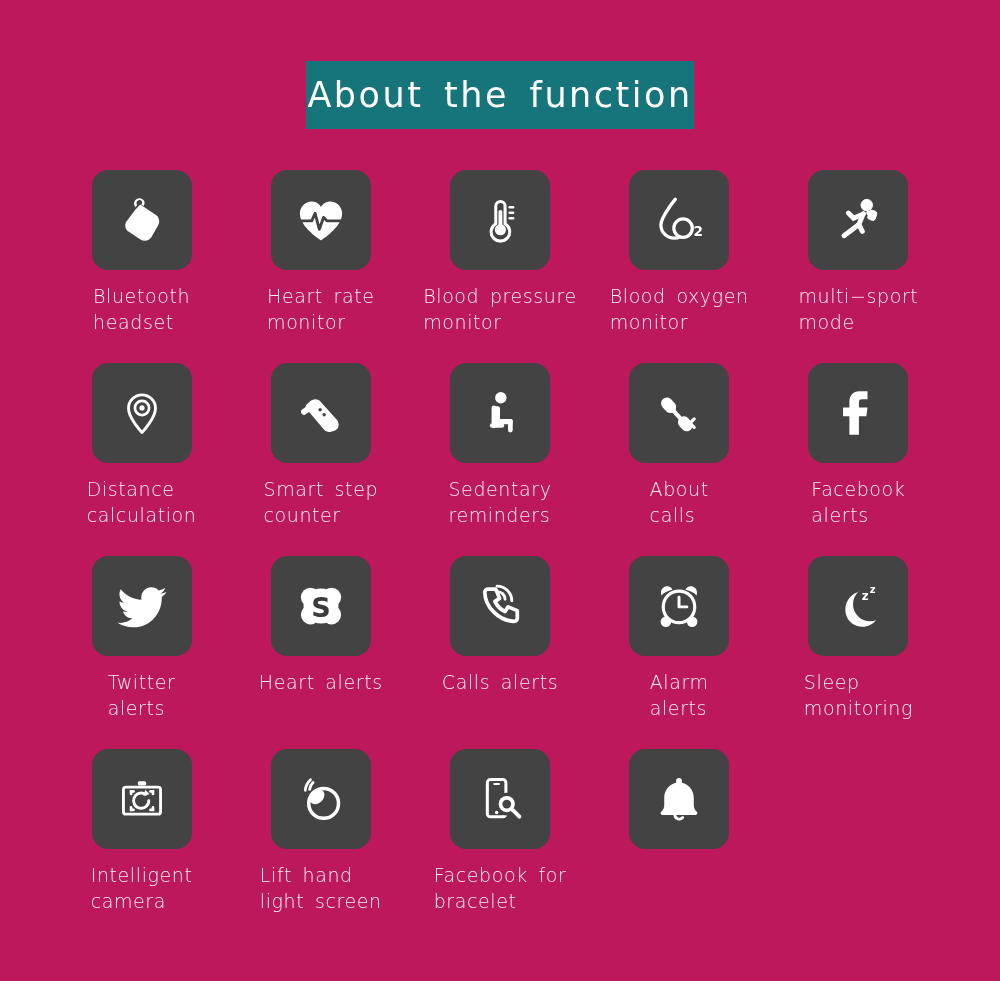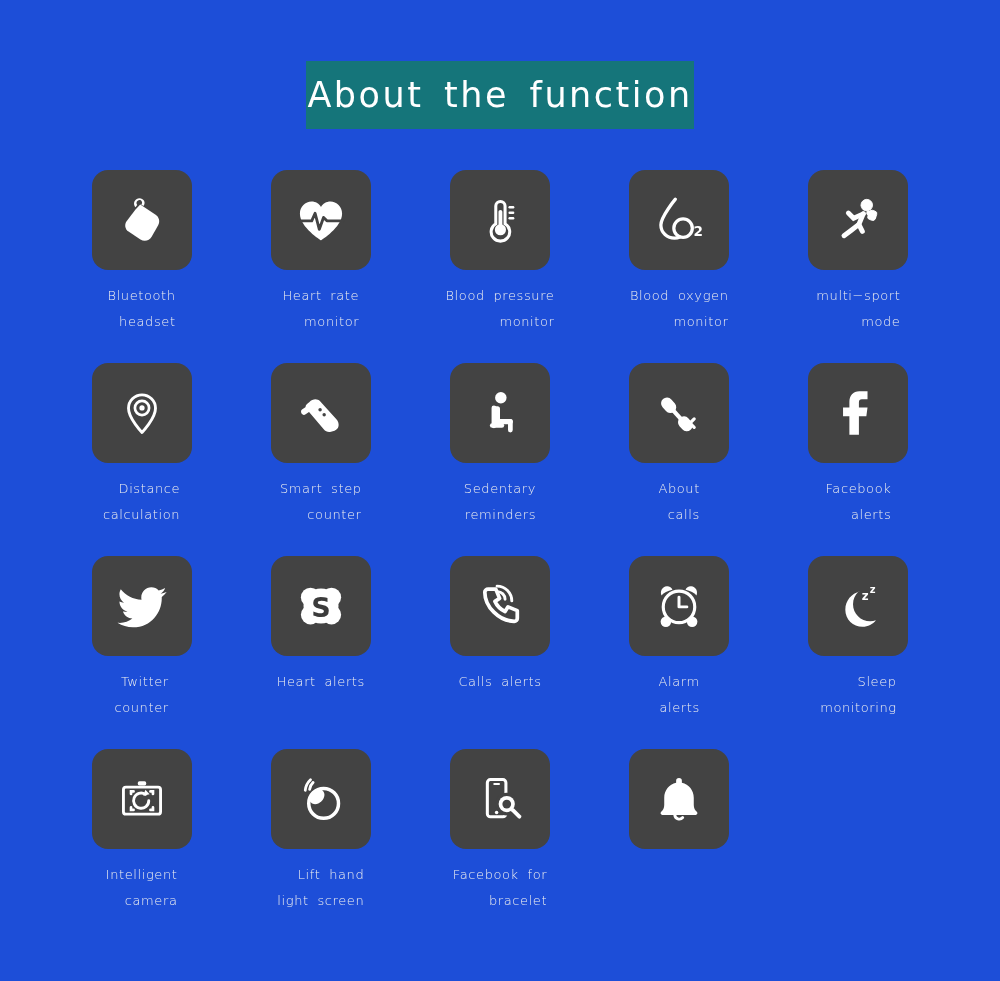--- a/index.html
+++ b/index.html
@@ -12,21 +12,21 @@
     height: 981px;
     overflow: hidden;
     font-family: "DejaVu Sans", sans-serif;
     -webkit-font-smoothing: antialiased;
   }
 
   .page {
     position: relative;
     width: 1000px;
     height: 981px;
-    background: #1d4ed8;
+    background: #be185d;
   }
 
   
   .banner-wrap {
     position: absolute;
     top: 61px;
     left: 0;
     width: 1000px;
     display: flex;
     justify-content: center;
@@ -78,26 +78,26 @@
     align-items: center;
     justify-content: center;
     flex: none;
   }
   .tile svg { display: block; }
 
   .cell-label {
     margin-top: 13px;
     color: #f0f0f0;
     font-family: "DejaVu Sans", sans-serif;
-    font-size: 13px;
+    font-size: 19px;
     font-weight: 300;
     line-height: 26px;
     letter-spacing: 0.6px;
     word-spacing: 4px;
-    text-align: right;
+    text-align: left;
     white-space: pre-line;
     max-width: 185px;
   }
 </style>
 </head>
 <body>
 
 <div class="page">
 
   <div class="banner-wrap">
@@ -254,21 +254,21 @@
 alerts</div>
     </div>
 
     <div class="cell">
       <div class="tile">
         <svg width="58" height="58" viewBox="0 0 64 64">
           <path fill="#ffffff" d="M59 16.6 c-2 0.9 -4.1 1.5 -6.4 1.8 2.3 -1.4 4.1 -3.6 4.9 -6.2 -2.2 1.3 -4.6 2.2 -7.1 2.7 -2 -2.2 -4.9 -3.5 -8.1 -3.5 -6.1 0 -11.1 5 -11.1 11.2 0 0.9 0.1 1.7 0.3 2.5 -9.2 -0.5 -17.4 -4.9 -22.9 -11.7 -1 1.6 -1.5 3.6 -1.5 5.6 0 3.9 2 7.3 5 9.3 -1.8 -0.1 -3.5 -0.6 -5 -1.4 v0.1 c0 5.4 3.8 9.9 8.9 11 -0.9 0.3 -1.9 0.4 -2.9 0.4 -0.7 0 -1.4 -0.1 -2.1 -0.2 1.4 4.4 5.5 7.6 10.4 7.7 -3.8 3 -8.6 4.8 -13.8 4.8 -0.9 0 -1.8 -0.1 -2.6 -0.2 4.9 3.2 10.8 5 17.1 5 20.5 0 31.7 -17.1 31.7 -31.9 l0 -1.5 c2.2 -1.6 4.1 -3.6 5.6 -5.8 z"></path>
         </svg>
       </div>
       <div class="cell-label">Twitter
-counter</div>
+alerts</div>
     </div>
 
     <div class="cell">
       <div class="tile">
         <svg width="56" height="56" viewBox="0 0 64 64">
           <g fill="#ffffff">
             <circle cx="20" cy="22" r="11"></circle>
             <circle cx="44" cy="22" r="11"></circle>
             <circle cx="20" cy="42" r="11"></circle>
             <circle cx="44" cy="42" r="11"></circle>

